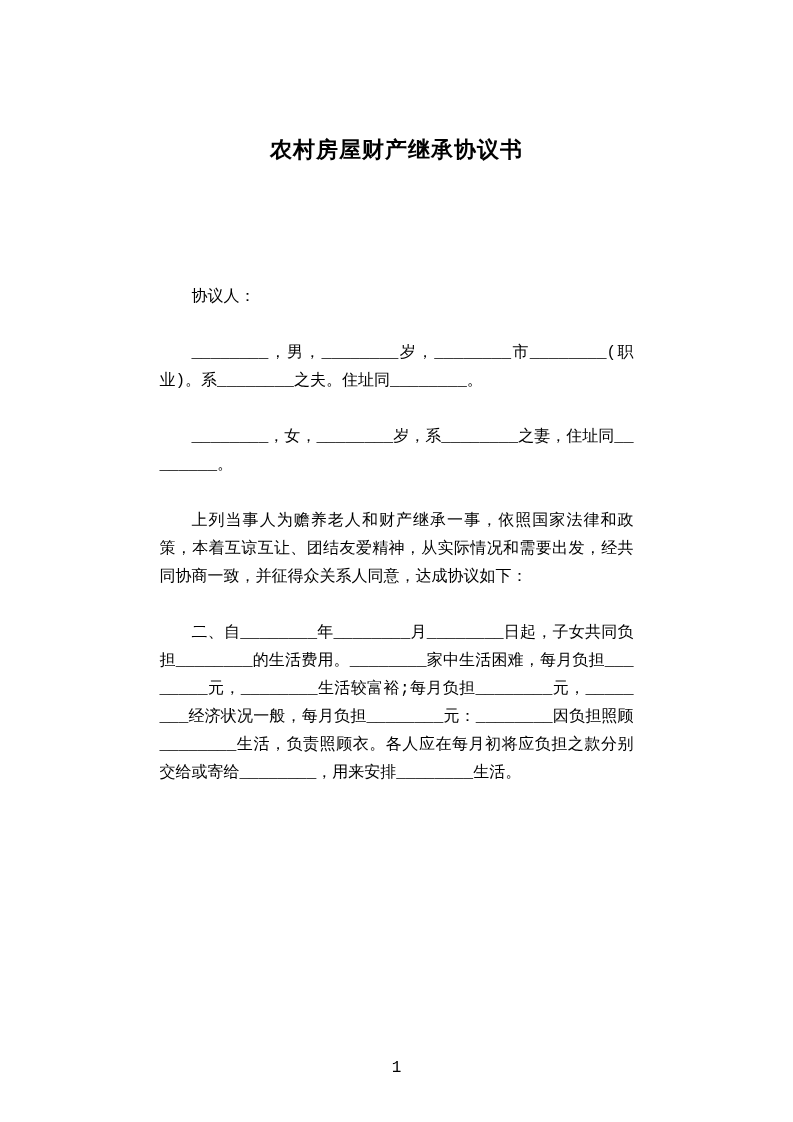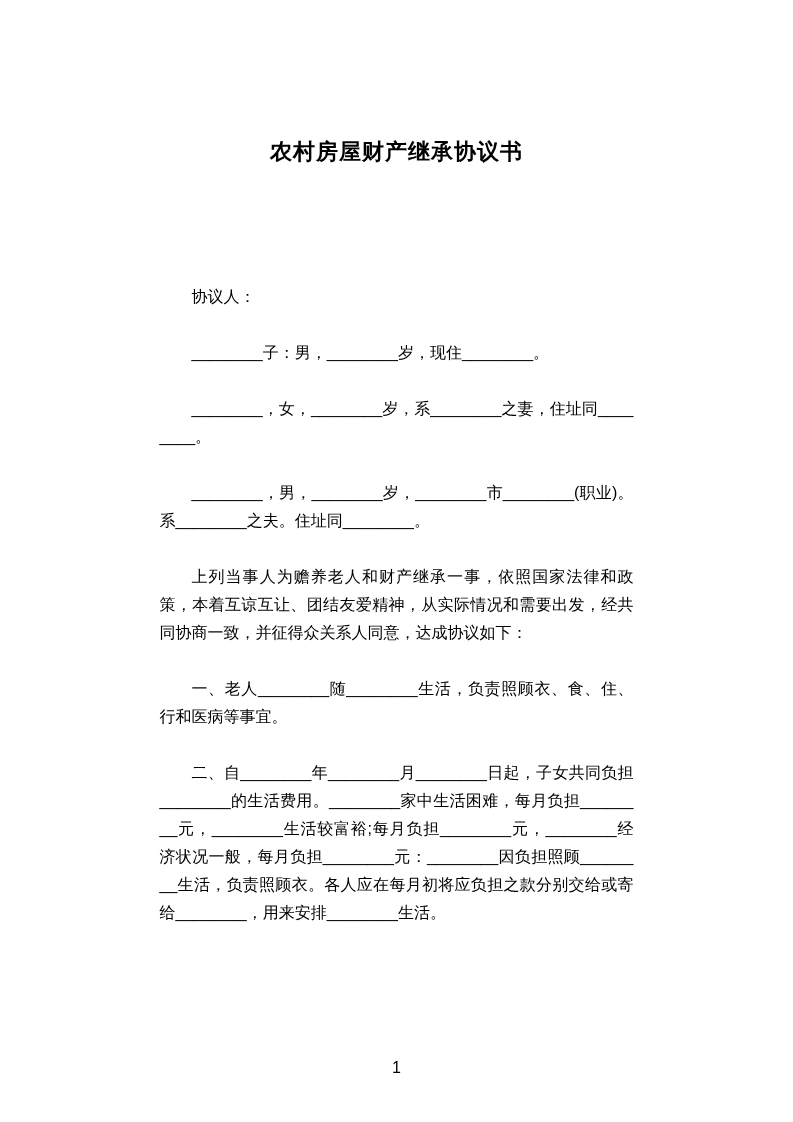--- a/index.html
+++ b/index.html
@@ -8,21 +8,21 @@
     padding: 0;
     background: #ffffff;
   }
   .page {
     position: relative;
     width: 668px;
     height: 1122px;
     margin: 0 auto;
     background: #ffffff;
     color: #000000;
-    font-family: Liberation Sans, sans-serif;
+    font-family: Liberation Mono, monospace;
     overflow: hidden;
   }
   .doc-content {
     position: absolute;
     top: 0;
     left: 0;
     right: 0;
     padding: 137px 97px 0 97px;
   }
   .doc-title {
@@ -60,23 +60,21 @@
 </style>
 </head>
 <body>
 
 <div class="page">
   <div class="doc-content">
     <h1 class="doc-title">农村房屋财产继承协议书</h1>
 
     <div class="doc-body">
       <p>协议人：</p>
-      <p>________子：男，________岁，现住________。</p>
+      <p>________，男，________岁，________市________(职业)。系________之夫。住址同________。</p>
       <p>________，女，________岁，系________之妻，住址同________。</p>
-      <p>________，男，________岁，________市________(职业)。系________之夫。住址同________。</p>
       <p>上列当事人为赡养老人和财产继承一事，依照国家法律和政策，本着互谅互让、团结友爱精神，从实际情况和需要出发，经共同协商一致，并征得众关系人同意，达成协议如下：</p>
-      <p>一、老人________随________生活，负责照顾衣、食、住、行和医病等事宜。</p>
       <p>二、自________年________月________日起，子女共同负担________的生活费用。________家中生活困难，每月负担________元，________生活较富裕;每月负担________元，________经济状况一般，每月负担________元：________因负担照顾________生活，负责照顾衣。各人应在每月初将应负担之款分别交给或寄给________，用来安排________生活。</p>
     </div>
   </div>
 
   <div class="page-number">1</div>
 </div>
 
 </body></html>

